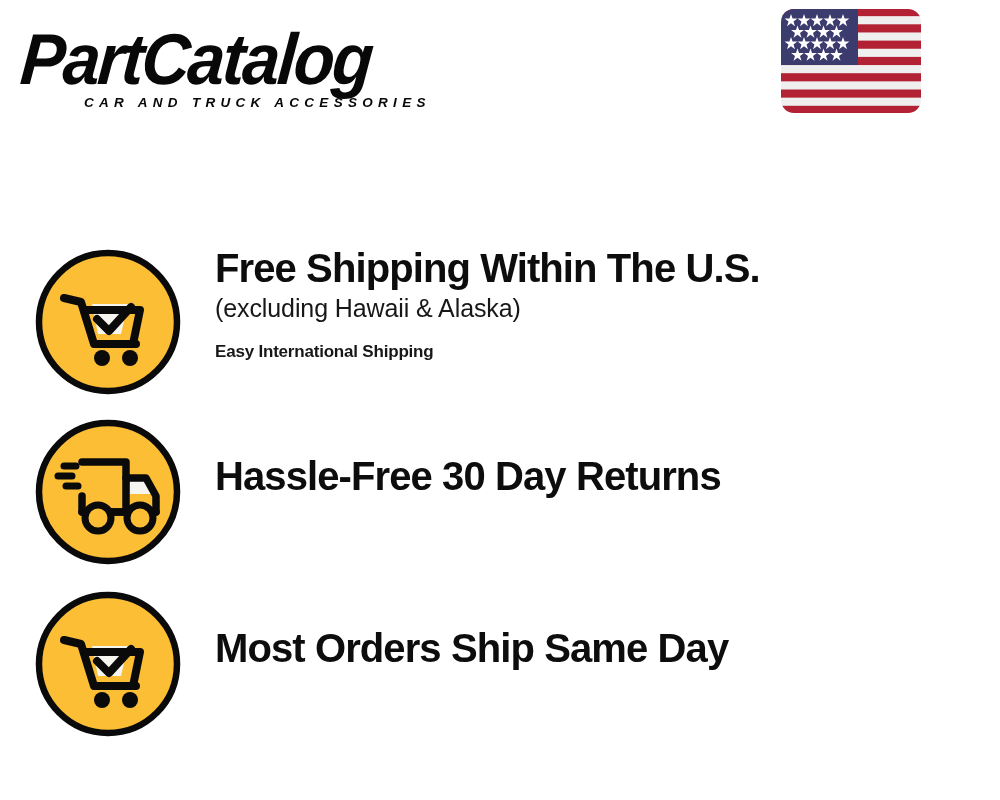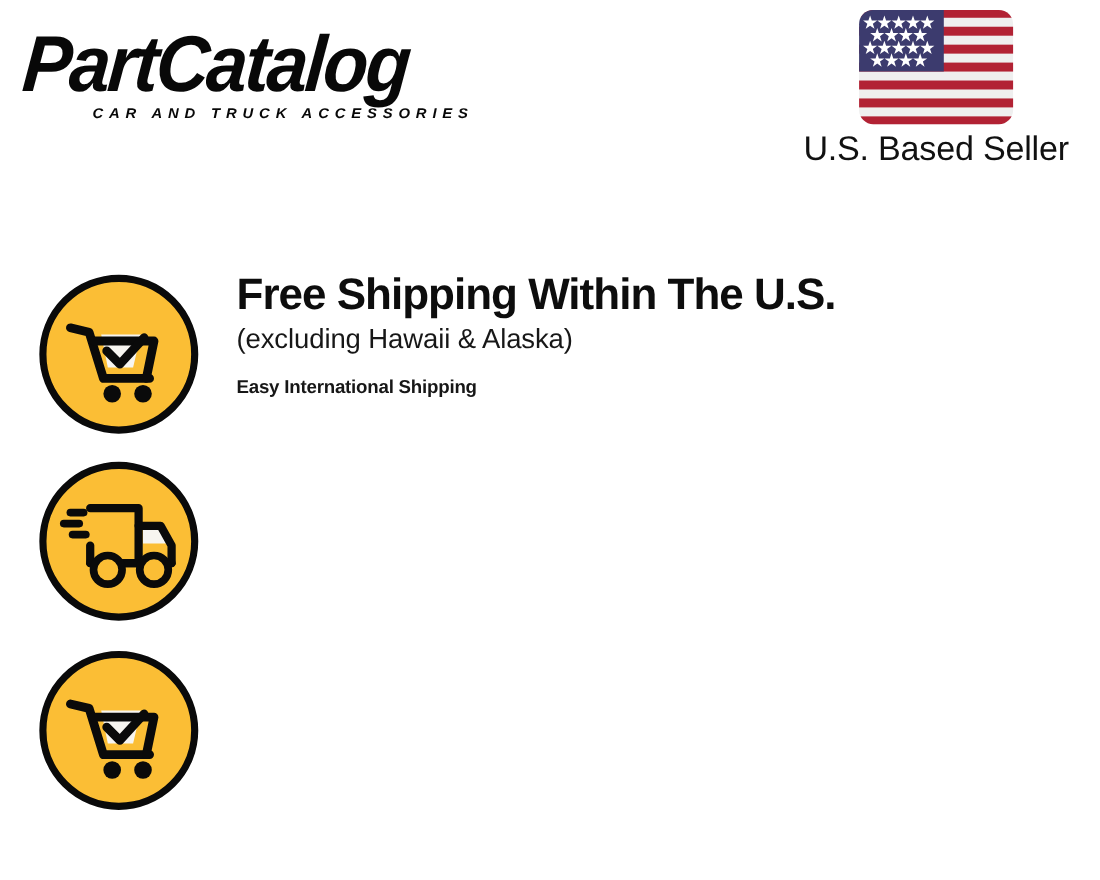--- a/index.html
+++ b/index.html
@@ -202,21 +202,20 @@
             <g>
               <polygon points="17.5,40.5 19.05,45.1 23.9,45.1 20,48 21.5,52.7 17.5,49.8 13.5,52.7 15,48 11.1,45.1 15.95,45.1"></polygon>
               <polygon points="30.5,40.5 32.05,45.1 36.9,45.1 33,48 34.5,52.7 30.5,49.8 26.5,52.7 28,48 24.1,45.1 28.95,45.1"></polygon>
               <polygon points="43.5,40.5 45.05,45.1 49.9,45.1 46,48 47.5,52.7 43.5,49.8 39.5,52.7 41,48 37.1,45.1 41.95,45.1"></polygon>
               <polygon points="56.5,40.5 58.05,45.1 62.9,45.1 59,48 60.5,52.7 56.5,49.8 52.5,52.7 54,48 50.1,45.1 54.95,45.1"></polygon>
             </g>
           </g>
         </g>
       </svg>
     </div>
-    <div class="seller-text">U.S. Based Seller</div>
   </div>
 
 </div>
 
 <div class="features">
 
   <div class="feature-row row-1">
     <div class="feature-icon-cell">
       <svg class="icon-circle" viewBox="0 0 148 148" xmlns="http://www.w3.org/2000/svg">
         <circle cx="74" cy="74" r="69" fill="#FBBE35" stroke="#0a0a0a" stroke-width="6.5"></circle>
@@ -243,29 +242,35 @@
         <path d="M42 48 L30 48" stroke="#0a0a0a" stroke-width="7" stroke-linecap="round"></path>
         <path d="M38 58 L24 58" stroke="#0a0a0a" stroke-width="7" stroke-linecap="round"></path>
         <path d="M44 68 L32 68" stroke="#0a0a0a" stroke-width="7" stroke-linecap="round"></path>
         <path d="M48 44 L92 44 L92 94 L48 94 L48 78" fill="none" stroke="#0a0a0a" stroke-width="7.5" stroke-linejoin="round" stroke-linecap="round"></path>
         <path d="M92 60 L112 60 L122 78 L122 94 L92 94" fill="none" stroke="#0a0a0a" stroke-width="7.5" stroke-linejoin="round" stroke-linecap="round"></path>
         <path d="M48 94 L122 94" stroke="#0a0a0a" stroke-width="7.5" stroke-linecap="round"></path>
         <circle cx="64" cy="100" r="13" fill="#FBBE35" stroke="#0a0a0a" stroke-width="7"></circle>
         <circle cx="106" cy="100" r="13" fill="#FBBE35" stroke="#0a0a0a" stroke-width="7"></circle>
       </svg>
     </div>
+    <div class="feature-text-cell">
+      <div class="feature-heading">Hassle-Free 30 Day Returns</div>
+    </div>
   </div>
 
   <div class="feature-row row-3">
     <div class="feature-icon-cell">
       <svg class="icon-circle" viewBox="0 0 148 148" xmlns="http://www.w3.org/2000/svg">
         <circle cx="74" cy="74" r="69" fill="#FBBE35" stroke="#0a0a0a" stroke-width="6.5"></circle>
         <polygon points="58,56 94,56 87,86 64,86" fill="#F7F5F0"></polygon>
         <path d="M30 50 L47 54 L60 96 L102 96" fill="none" stroke="#0a0a0a" stroke-width="8" stroke-linecap="round" stroke-linejoin="round"></path>
         <path d="M51 62 L106 62 L99 96" fill="none" stroke="#0a0a0a" stroke-width="8" stroke-linecap="round" stroke-linejoin="round"></path>
         <path d="M63 71 L75 83 L97 59" fill="none" stroke="#0a0a0a" stroke-width="8" stroke-linecap="round" stroke-linejoin="round"></path>
         <circle cx="68" cy="110" r="8" fill="#0a0a0a"></circle>
         <circle cx="96" cy="110" r="8" fill="#0a0a0a"></circle>
       </svg>
     </div>
+    <div class="feature-text-cell">
+      <div class="feature-heading">Most Orders Ship Same Day</div>
+    </div>
   </div>
 
 </div>
 
 </body></html>

